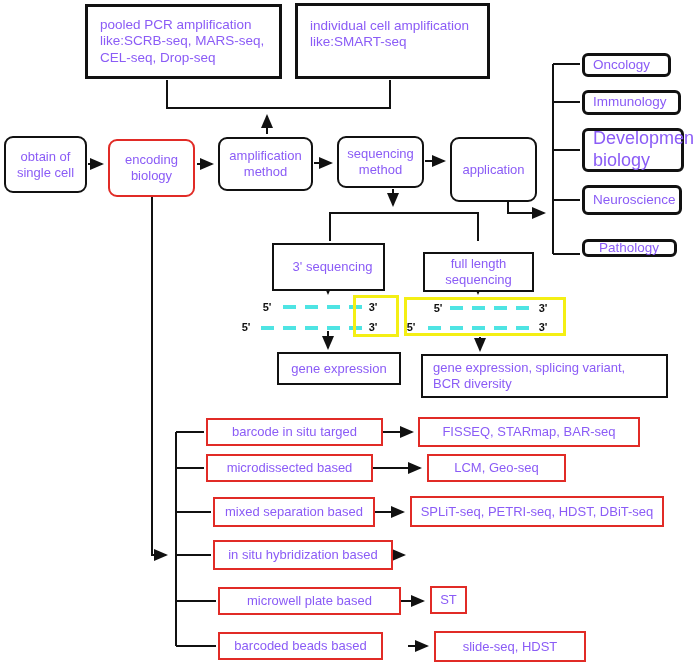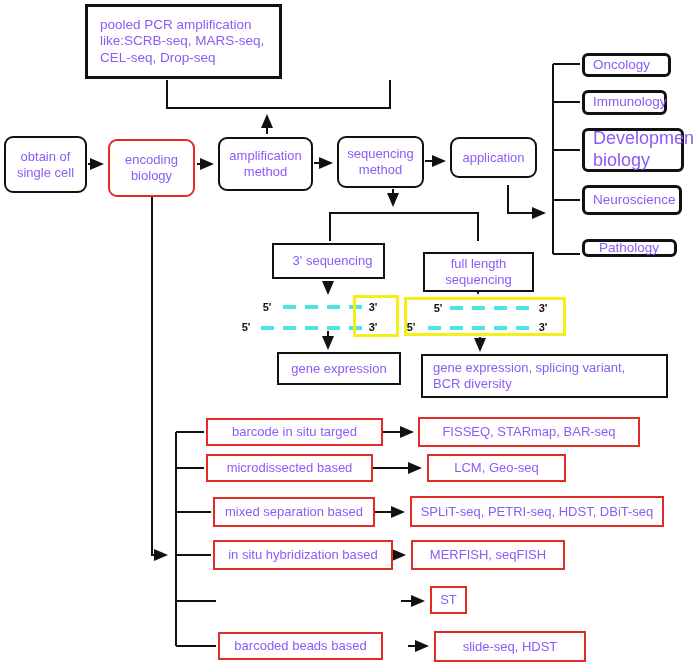--- a/index.html
+++ b/index.html
@@ -90,39 +90,41 @@
       <path d="M375 512 H403" marker-end="url(#ah)"></path>
       <path d="M393 555 H404" marker-end="url(#ah)"></path>
       <path d="M401 601 H423" marker-end="url(#ah)"></path>
       <path d="M408 646 H427" marker-end="url(#ah)"></path>
     </g>
   </svg>
 
   <div class="box blk-sq left-al" style="left:85px;top:4px;width:197px;height:75px;padding-left:12px;font-size:13.5px;">pooled PCR amplification
 like:SCRB-seq, MARS-seq,
 CEL-seq, Drop-seq</div>
+  <div class="box blk-sq left-al" style="left:295px;top:3px;width:195px;height:76px;padding-left:12px;font-size:13.5px;align-items:flex-start;padding-top:12px;">individual cell amplification
+like:SMART-seq</div>
 
   <div class="box blk-rd" style="left:4px;top:136px;width:83px;height:57px;">obtain of
 single cell</div>
   <div class="box red-rd" style="left:108px;top:139px;width:87px;height:58px;">encoding
 biology</div>
   <div class="box blk-rd" style="left:218px;top:137px;width:95px;height:54px;">amplification
 method</div>
   <div class="box blk-rd" style="left:337px;top:136px;width:87px;height:52px;">sequencing
 method</div>
-  <div class="box blk-rd" style="left:450px;top:137px;width:87px;height:41px;">application</div>
+  <div class="box blk-rd" style="left:450px;top:137px;width:87px;height:65px;">application</div>
 
   <div class="box blk-rd left-al" style="left:582px;top:53px;width:89px;height:24px;padding-left:8px;border-radius:6px;border-width:3px;font-size:13.5px;">Oncology</div>
-  <div class="box blk-rd left-al" style="left:582px;top:90px;width:85px;height:25px;padding-left:8px;border-radius:6px;border-width:3px;font-size:13.5px;">Immunology</div>
+  <div class="box blk-rd left-al" style="left:582px;top:90px;width:99px;height:25px;padding-left:8px;border-radius:6px;border-width:3px;font-size:13.5px;">Immunology</div>
   <div class="box blk-rd left-al" style="left:582px;top:128px;width:102px;height:44px;padding-left:8px;border-radius:6px;border-width:3px;font-size:18px;">Developmental
 biology</div>
   <div class="box blk-rd left-al" style="left:582px;top:185px;width:100px;height:30px;padding-left:8px;border-radius:6px;border-width:3px;font-size:13.5px;">Neuroscience</div>
   <div class="box blk-rd left-al" style="left:582px;top:239px;width:95px;height:18px;padding-left:14px;border-radius:6px;border-width:3px;font-size:13.5px;">Pathology</div>
 
-  <div class="box blk-sq-thin" style="left:272px;top:243px;width:113px;height:36px;padding-left:8px;">3' sequencing</div>
+  <div class="box blk-sq-thin" style="left:272px;top:243px;width:113px;height:48px;padding-left:8px;">3' sequencing</div>
   <div class="box blk-sq-thin" style="left:423px;top:252px;width:111px;height:40px;">full length
 sequencing</div>
 
   <div class="box yellow-sq" style="left:353px;top:295px;width:46px;height:42px;"></div>
   <div class="box yellow-sq" style="left:404px;top:297px;width:162px;height:39px;"></div>
 
   <span class="prime" style="left:259px;top:301px;">5'</span>
   <span class="prime" style="left:365px;top:301px;">3'</span>
   <span class="prime" style="left:238px;top:321px;">5'</span>
   <span class="prime" style="left:365px;top:321px;">3'</span>
@@ -133,22 +135,22 @@
   <span class="prime" style="left:535px;top:321px;">3'</span>
 
   <div class="box blk-sq-thin" style="left:277px;top:352px;width:124px;height:33px;">gene expression</div>
   <div class="box red-sq" style="left:206px;top:418px;width:177px;height:28px;">barcode in situ targed</div>
 
   <div class="box blk-sq-thin left-al" style="left:421px;top:354px;width:247px;height:44px;padding-left:10px;">gene expression, splicing variant,
 BCR diversity</div>
   <div class="box red-sq" style="left:206px;top:454px;width:167px;height:28px;">microdissected based</div>
   <div class="box red-sq" style="left:213px;top:497px;width:162px;height:30px;">mixed separation based</div>
   <div class="box red-sq" style="left:213px;top:540px;width:180px;height:30px;">in situ hybridization based</div>
+  <div class="box red-sq" style="left:218px;top:587px;width:183px;height:28px;">microwell plate based</div>
   <div class="box red-sq" style="left:218px;top:632px;width:165px;height:28px;">barcoded beads based</div>
 
   <div class="box red-sq" style="left:418px;top:417px;width:222px;height:30px;">FISSEQ, STARmap, BAR-seq</div>
   <div class="box red-sq" style="left:427px;top:454px;width:139px;height:28px;">LCM, Geo-seq</div>
   <div class="box red-sq" style="left:410px;top:496px;width:254px;height:31px;">SPLiT-seq, PETRI-seq, HDST, DBiT-seq</div>
-  <div class="box red-sq" style="left:411px;top:540px;width:154px;height:30px;">MERFISH, seqFISH</div>
   <div class="box red-sq" style="left:430px;top:586px;width:37px;height:28px;">ST</div>
   <div class="box red-sq" style="left:434px;top:631px;width:152px;height:31px;">slide-seq, HDST</div>
 
 </div>
 
 </body></html>

